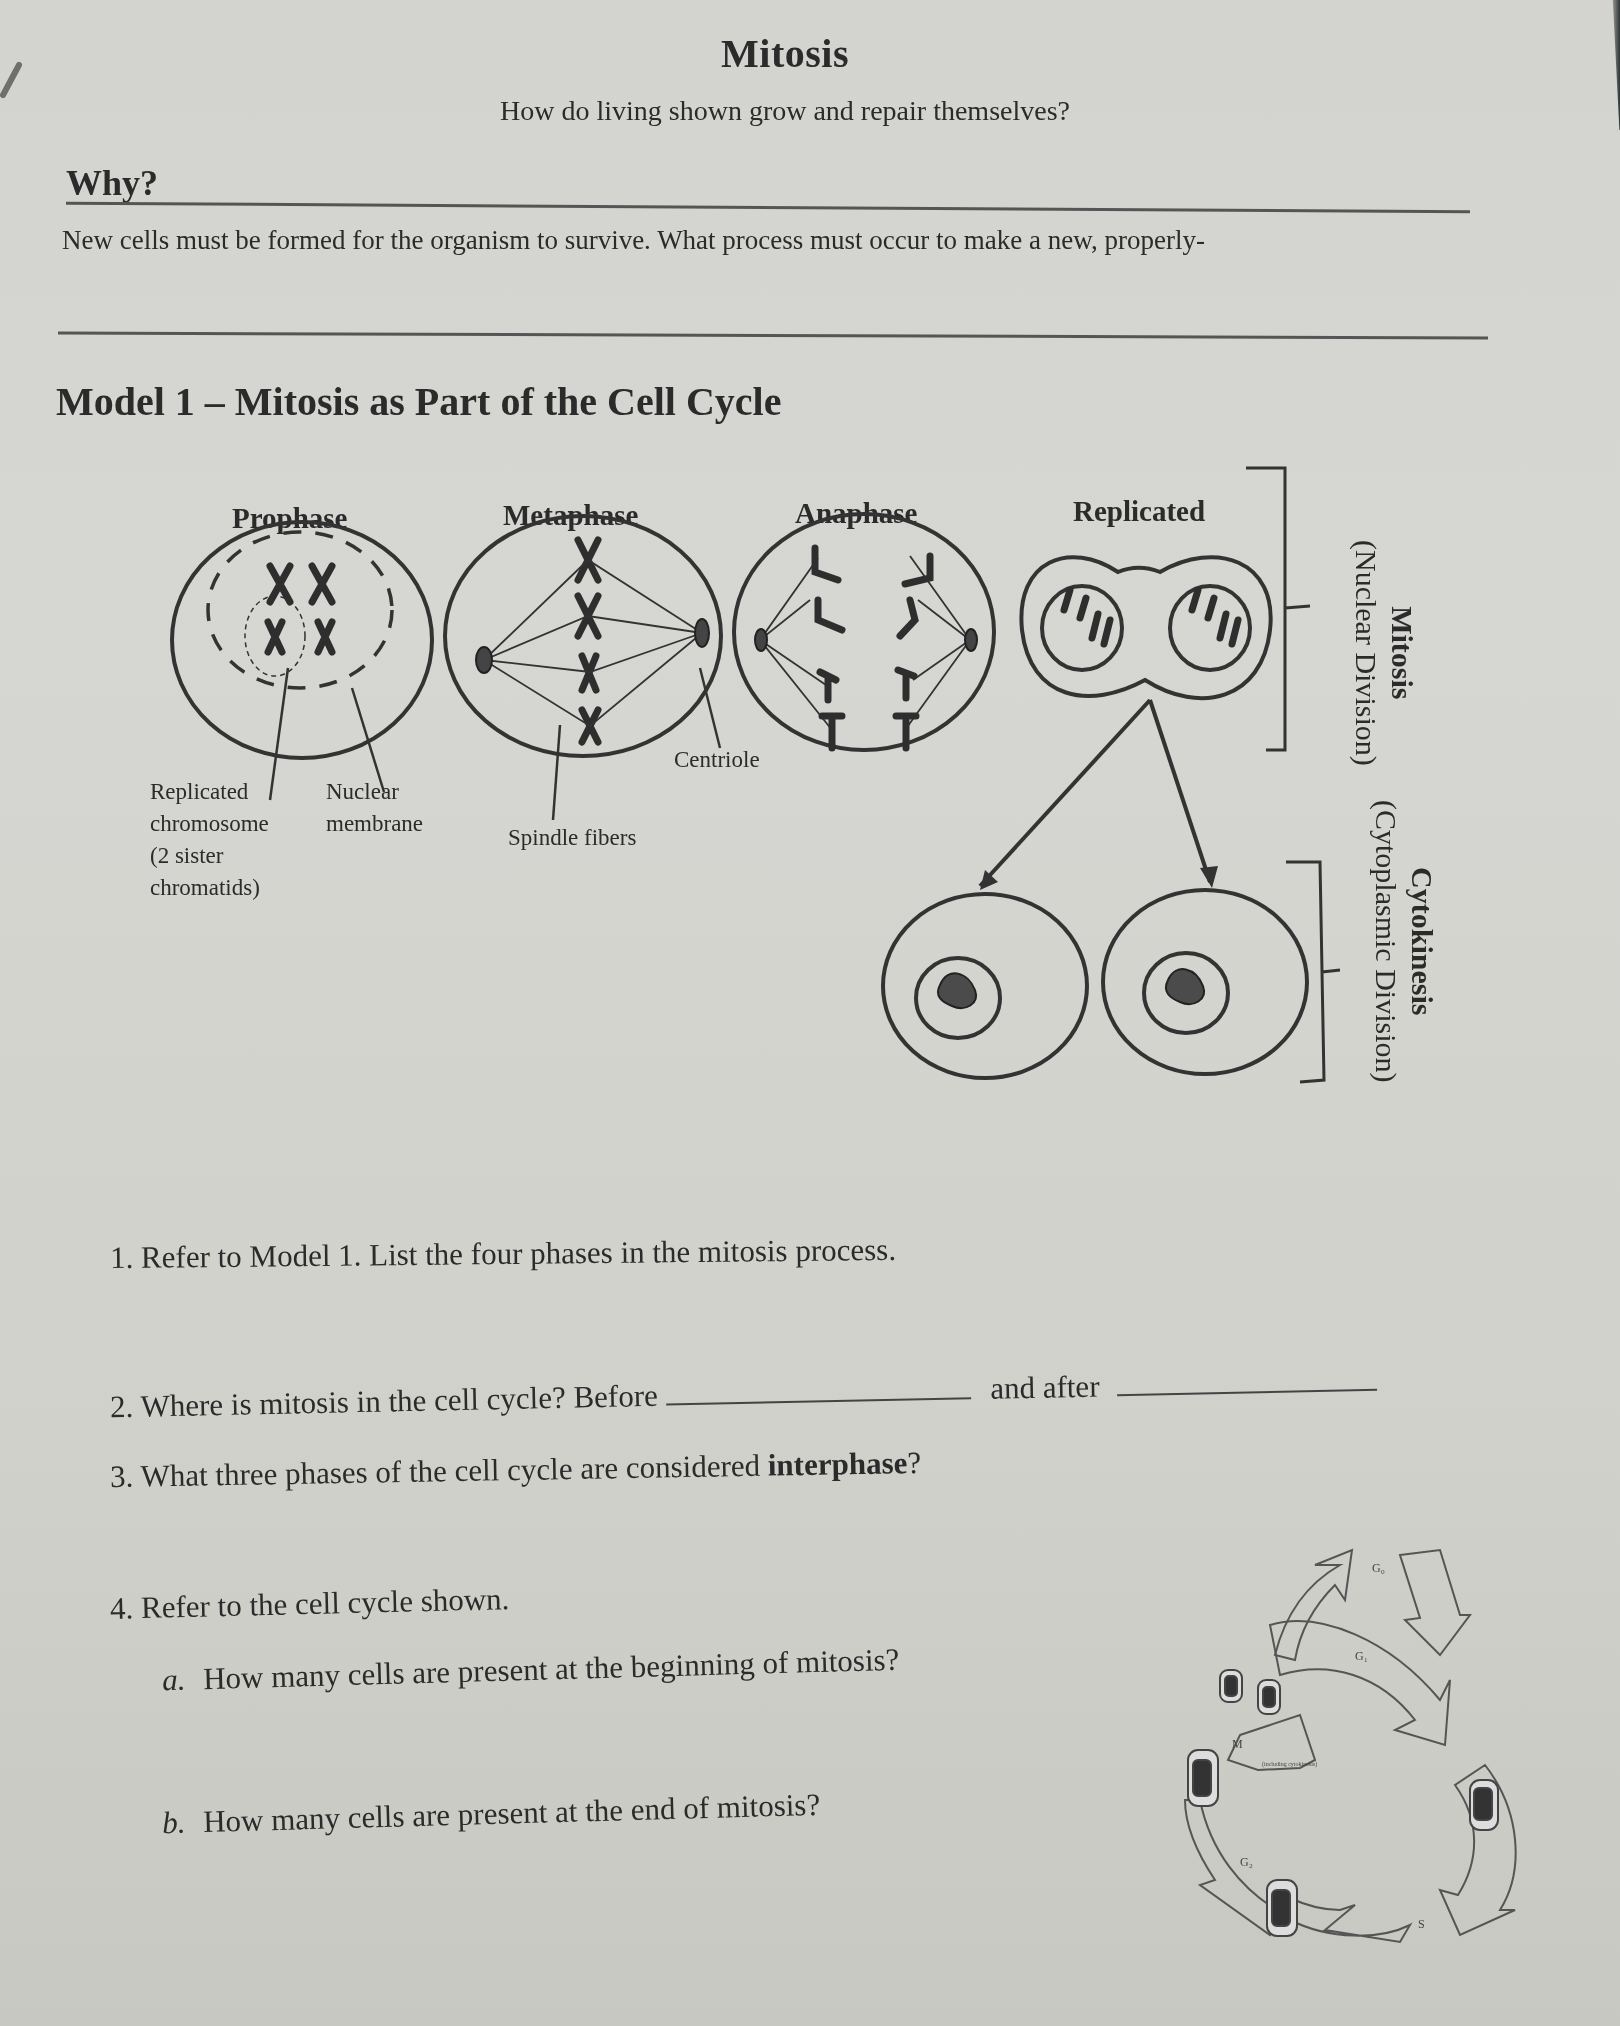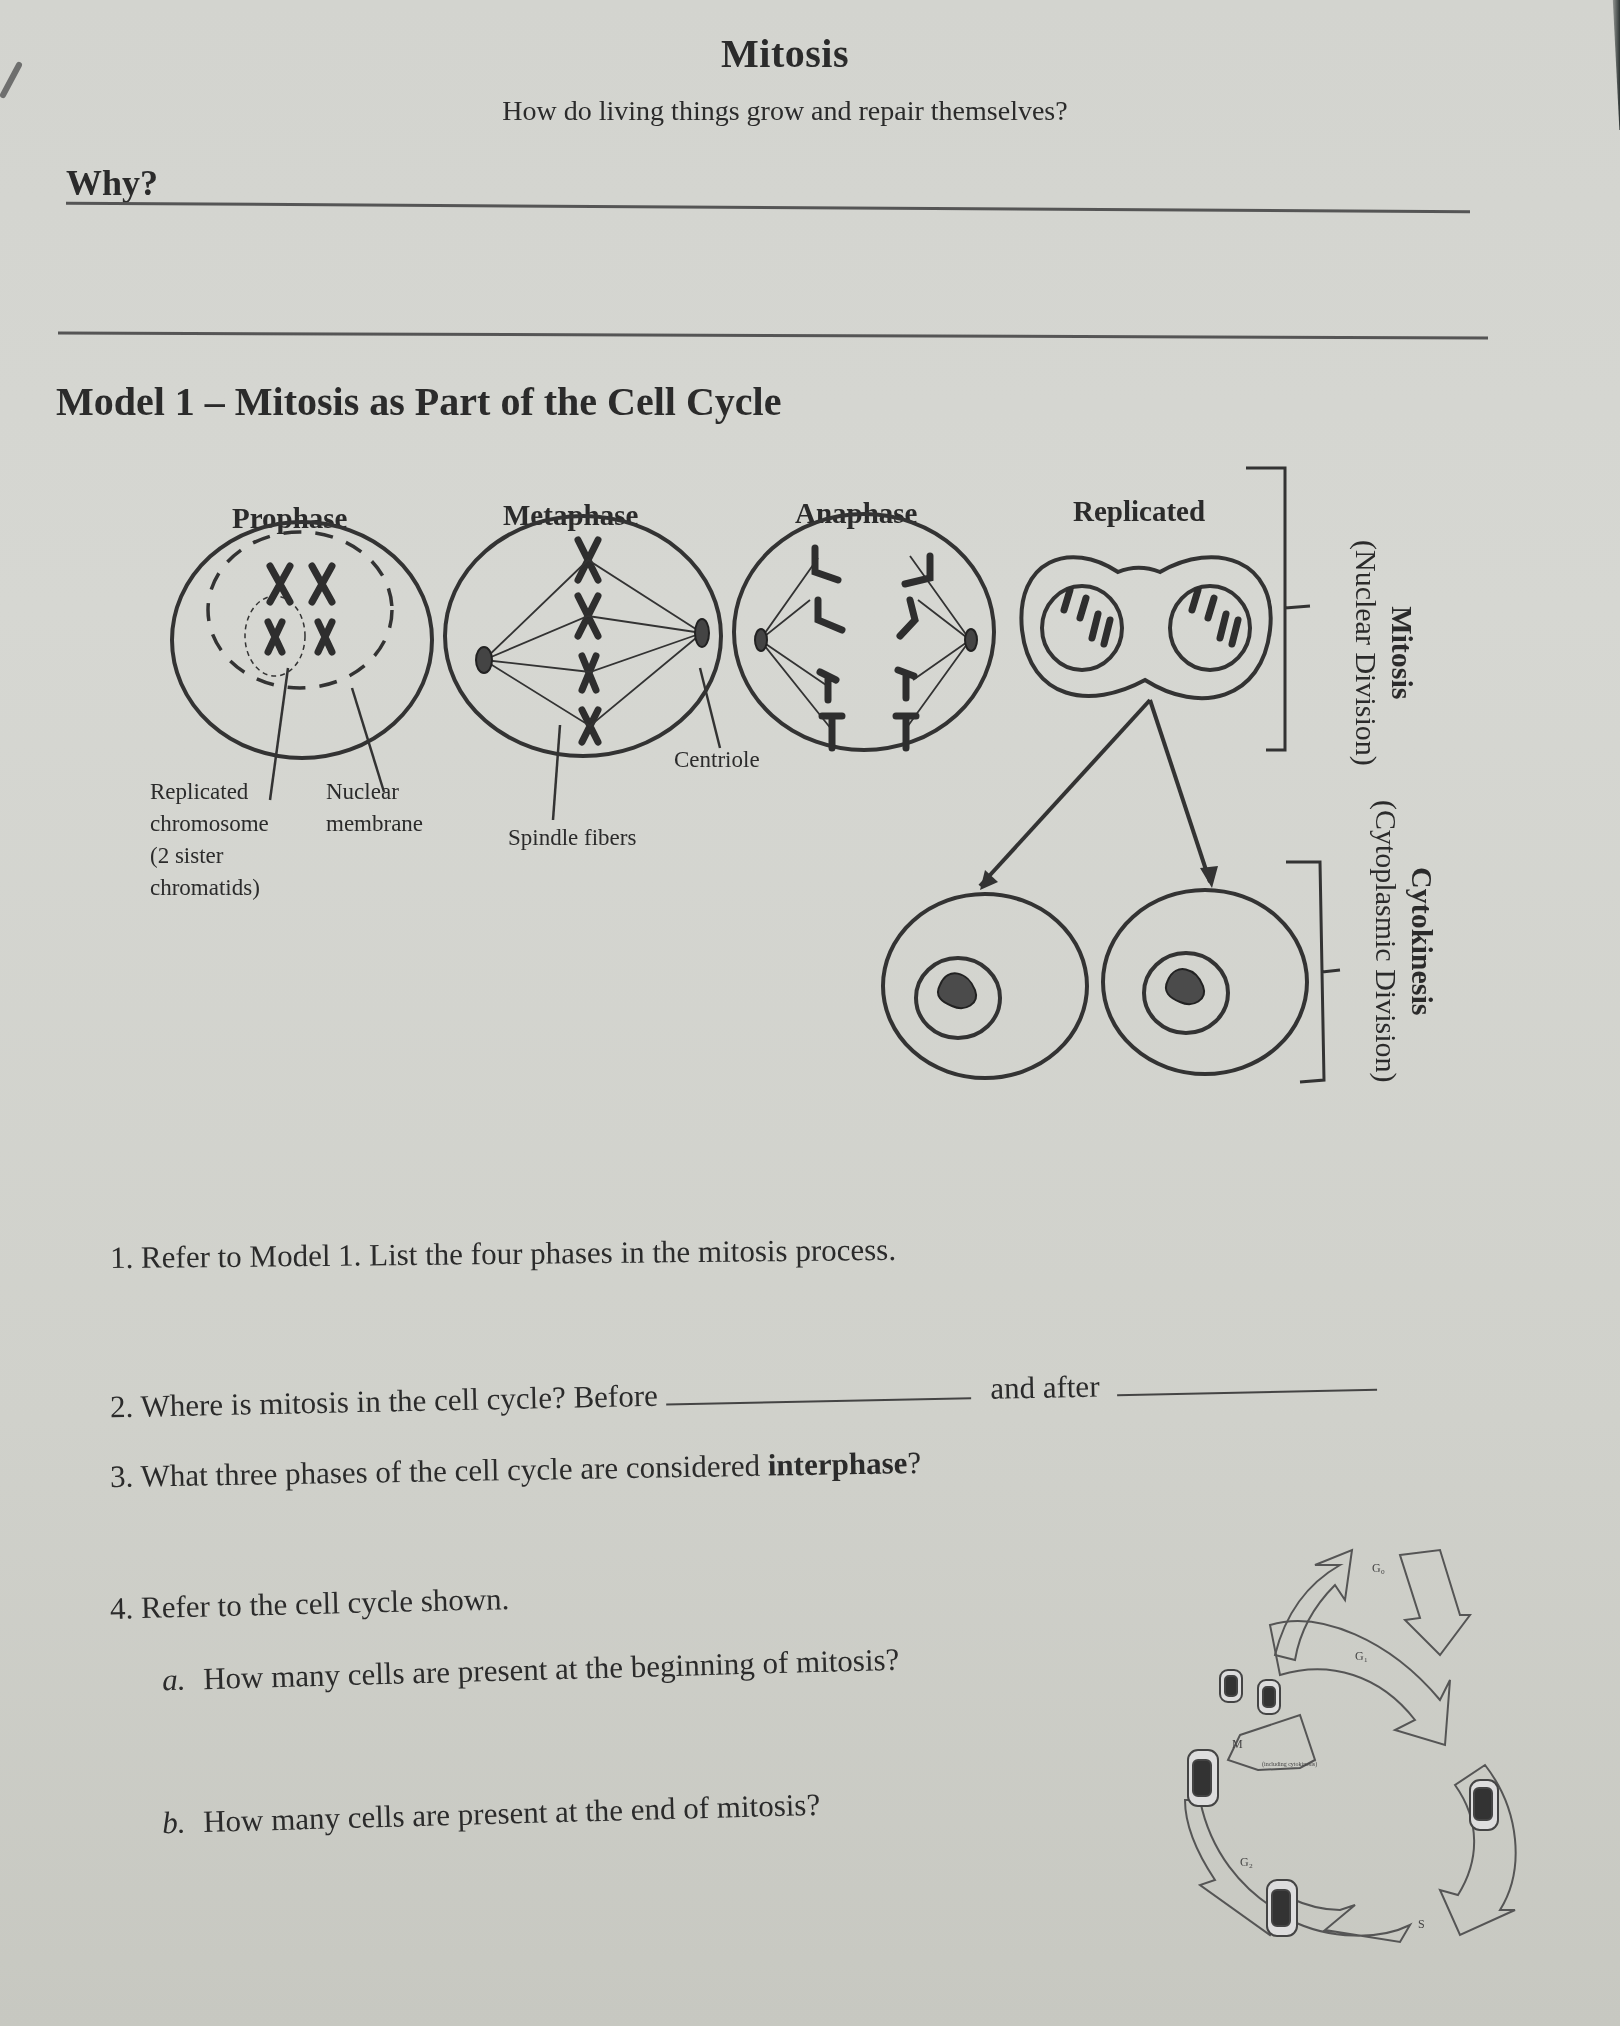--- a/index.html
+++ b/index.html
@@ -34,25 +34,26 @@
   .blank { display: inline-block; border-bottom: 2px solid #444; vertical-align: baseline; }
   .cc-label { font-size: 12px; fill: #444; font-family: "Liberation Serif", serif; }
 </style>
 </head>
 <body>
 
 <div class="edge-shadow"></div>
 <div class="pen-mark"></div>
 
 <div class="abs title">Mitosis</div>
-<div class="abs subtitle">How do living things grow and repair themselves?</div>
+<div class="abs subtitle">How do living shown grow and repair themselves?</div>
 
 <div class="abs why">Why?</div>
 <div class="rule" style="left:66px;top:206px;width:1404px;transform:rotate(0.35deg);"></div>
 <div class="abs why-text">
+  <div>New cells must be formed for the organism to survive. What process must occur to make a new, properly-</div>
 </div>
 <div class="rule" style="left:58px;top:334px;width:1430px;transform:rotate(0.2deg);"></div>
 
 <div class="abs model-title">Model 1 – Mitosis as Part of the Cell Cycle</div>
 
 <div class="abs phase-label" style="left:232px;top:458px;">Prophase</div>
 <div class="abs phase-label" style="left:503px;top:455px;">Metaphase</div>
 <div class="abs phase-label" style="left:795px;top:453px;">Anaphase</div>
 <div class="abs phase-label" style="left:1073px;top:451px;">Replicated</div>
 

